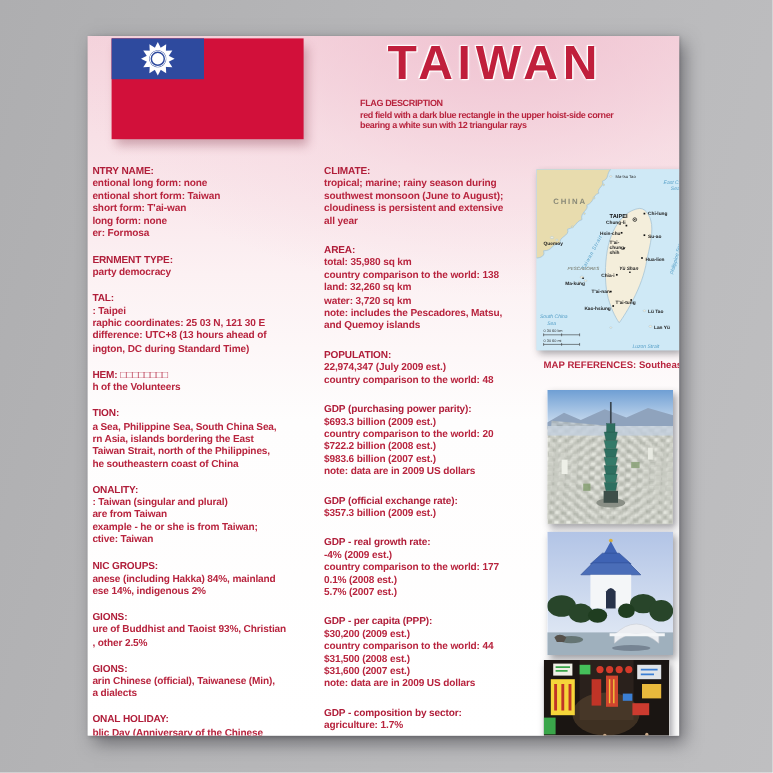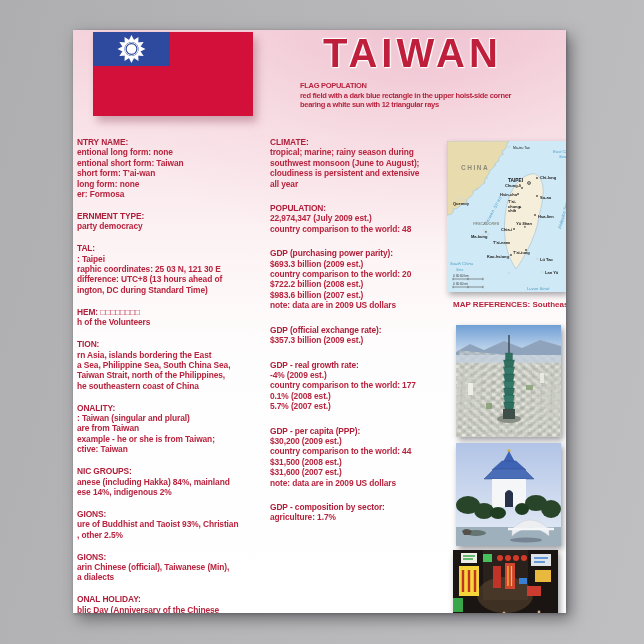--- a/index.html
+++ b/index.html
@@ -68,21 +68,21 @@
             </g>
             <circle r="6.8" fill="#ffffff"></circle>
             <circle r="5.4" fill="none" stroke="#2e4a9e" stroke-width="1.2"></circle>
           </g>
         </svg>
       </div>
     </div>
 
     <h1 class="title">TAIWAN</h1>
     <div class="flagdesc">
-      <div>FLAG POPULATION</div>
+      <div>FLAG DESCRIPTION</div>
       <div>
           <div class="tline">red field with a dark blue rectangle in the upper hoist-side corner</div>
           <div class="tline">bearing a white sun with 12 triangular rays</div>
         </div>
     </div>
 
     <div class="col col-left">
       <div class="sec">
           <div class="h">NTRY NAME:</div>
           <div>
@@ -110,22 +110,22 @@
         </div>
       <div class="sec">
           <div class="h">HEM:  □□□□□□□□</div>
           <div>
             <div class="tline">h of the Volunteers</div>
           </div>
         </div>
       <div class="sec">
           <div class="h">TION:</div>
           <div>
+            <div class="tline">a Sea, Philippine Sea, South China Sea,</div>
             <div class="tline">rn Asia, islands bordering the East</div>
-            <div class="tline">a Sea, Philippine Sea, South China Sea,</div>
             <div class="tline">Taiwan Strait, north of the Philippines,</div>
             <div class="tline">he southeastern coast of China</div>
           </div>
         </div>
       <div class="sec">
           <div class="h">ONALITY:</div>
           <div>
             <div class="tline">: Taiwan (singular and plural)</div>
             <div class="tline">are from Taiwan</div>
             <div class="tline">example - he or she is from Taiwan;</div>
@@ -162,20 +162,31 @@
     </div>
 
     <div class="col col-mid">
       <div class="sec">
           <div class="h">CLIMATE:</div>
           <div>
             <div class="tline">tropical; marine; rainy season during</div>
             <div class="tline">southwest monsoon (June to August);</div>
             <div class="tline">cloudiness is persistent and extensive</div>
             <div class="tline">all year</div>
+          </div>
+        </div>
+      <div class="sec">
+          <div class="h">AREA:</div>
+          <div>
+            <div class="tline">total: 35,980 sq km</div>
+            <div class="tline">country comparison to the world: 138</div>
+            <div class="tline">land: 32,260 sq km</div>
+            <div class="tline">water: 3,720 sq km</div>
+            <div class="tline">note: includes the Pescadores, Matsu,</div>
+            <div class="tline">and Quemoy islands</div>
           </div>
         </div>
       <div class="sec">
           <div class="h">POPULATION:</div>
           <div>
             <div class="tline">22,974,347 (July 2009 est.)</div>
             <div class="tline">country comparison to the world: 48</div>
           </div>
         </div>
       <div class="sec">

